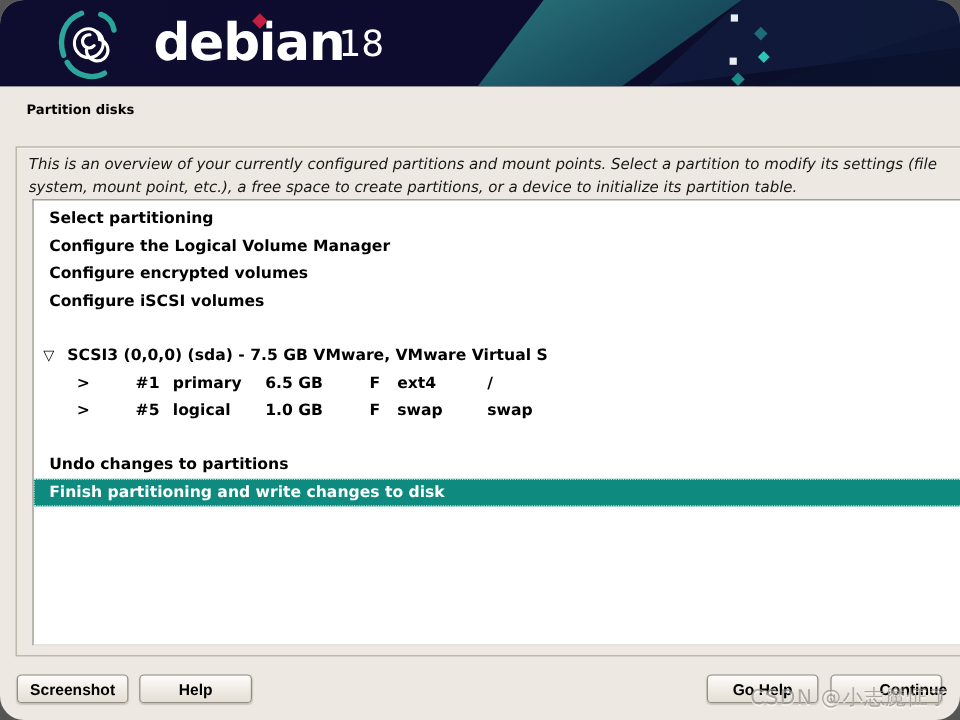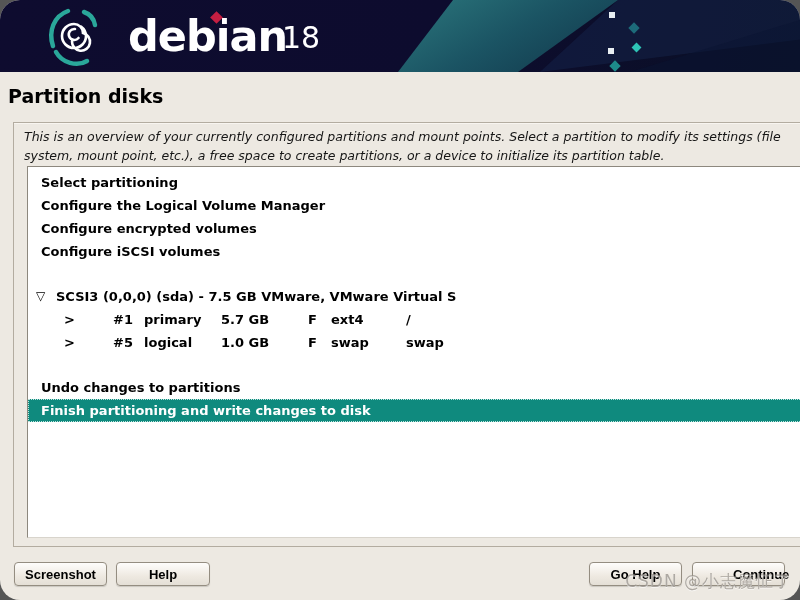--- a/index.html
+++ b/index.html
@@ -23,21 +23,21 @@
   .sq.t2{left:633px;top:44px;width:7px;height:7px;background:#2ec4b6;transform:rotate(45deg);}
   .sq.t3{left:611px;top:62px;width:8px;height:8px;background:#1d8a8a;transform:rotate(45deg);}
   .logo{position:absolute;left:42px;top:4px;}
   .brand-wrap{position:absolute;left:128px;top:8px;color:#fff;font-weight:bold;
     font-size:43px;letter-spacing:-1px;line-height:56px;}
   .dot-cover{position:absolute;left:82px;top:8px;width:12px;height:10px;background:#0d0c2e;}
   .dot-diamond{position:absolute;left:84px;top:5px;width:9px;height:9px;background:#c41f42;transform:rotate(45deg);}
   .version{position:absolute;left:282px;top:16px;color:#fff;font-size:30px;font-weight:400;line-height:44px;}
 
   
-  .page-title{position:absolute;left:8px;top:85px;font-size:19px;font-weight:bold;color:#000;}
+  .page-title{position:absolute;left:22px;top:85px;font-size:11px;font-weight:bold;color:#000;}
   .panel{position:absolute;left:13px;top:122px;width:771px;height:423px;
     border:1px solid #b3aca0;background:#ede9e2;box-shadow:inset 0 1px 0 #f8f5f0;padding-left:44px;}
   .desc{position:absolute;left:10px;top:4px;right:10px;margin:0;
     font-style:italic;font-size:12.5px;line-height:1.55;color:#161616;}
   .listbox{position:absolute;left:13px;top:43px;right:14px;bottom:8px;background:#fff;
     border-top:1px solid #8d887e;border-left:1px solid #8d887e;
     border-right:1px solid #d8d4cc;border-bottom:1px solid #d8d4cc;
     padding-top:4px;box-sizing:border-box;overflow:hidden;}
   .row{position:relative;height:23px;line-height:23px;font-size:13px;font-weight:bold;color:#000;}
   .row.action,.row.undo{padding-left:13px;}
@@ -110,21 +110,21 @@
 
       <div class="row disk">
         <span class="expander">▽</span>
         <span class="disk-label">SCSI3 (0,0,0) (sda) - 7.5 GB VMware, VMware Virtual S</span>
       </div>
 
       <div class="row partition">
         <span class="pcell c-marker">&gt;</span>
         <span class="pcell c-num">#1</span>
         <span class="pcell c-type">primary</span>
-        <span class="pcell c-size">5.7 GB</span>
+        <span class="pcell c-size">6.5 GB</span>
         <span class="pcell c-flag">F</span>
         <span class="pcell c-fs">ext4</span>
         <span class="pcell c-mount">/</span>
       </div>
 
       <div class="row partition">
         <span class="pcell c-marker">&gt;</span>
         <span class="pcell c-num">#5</span>
         <span class="pcell c-type">logical</span>
         <span class="pcell c-size">1.0 GB</span>

